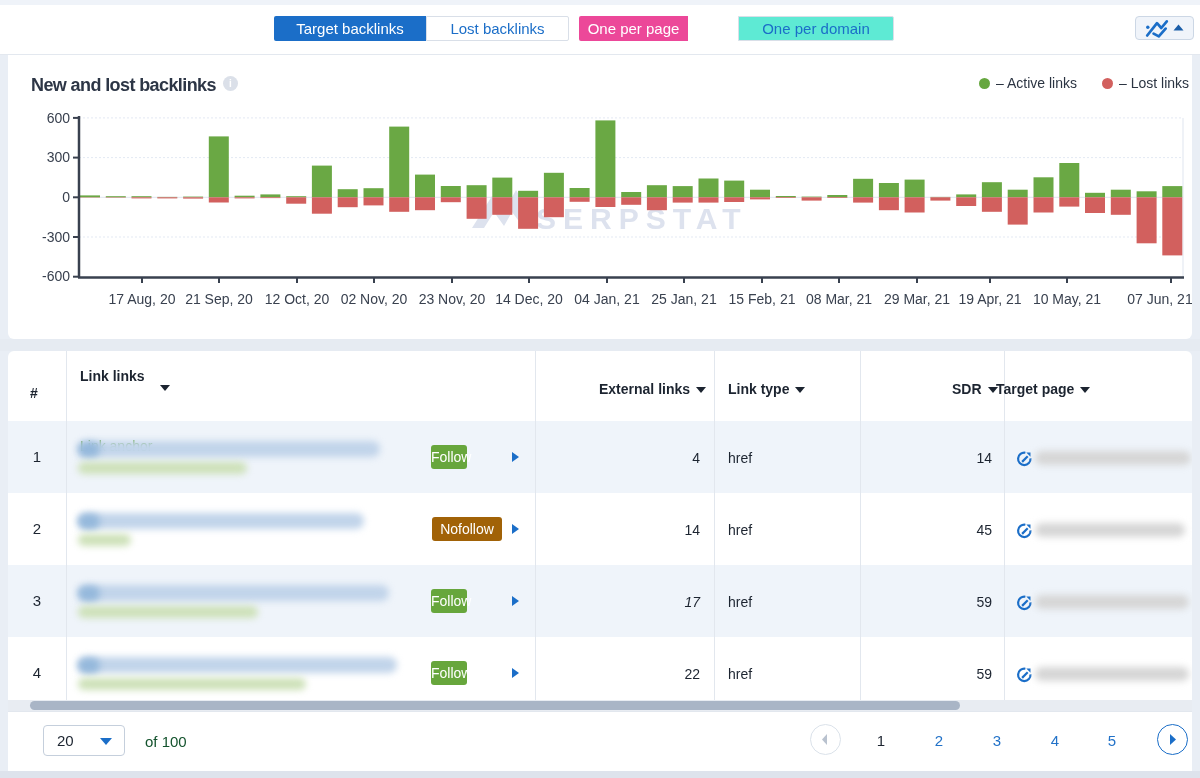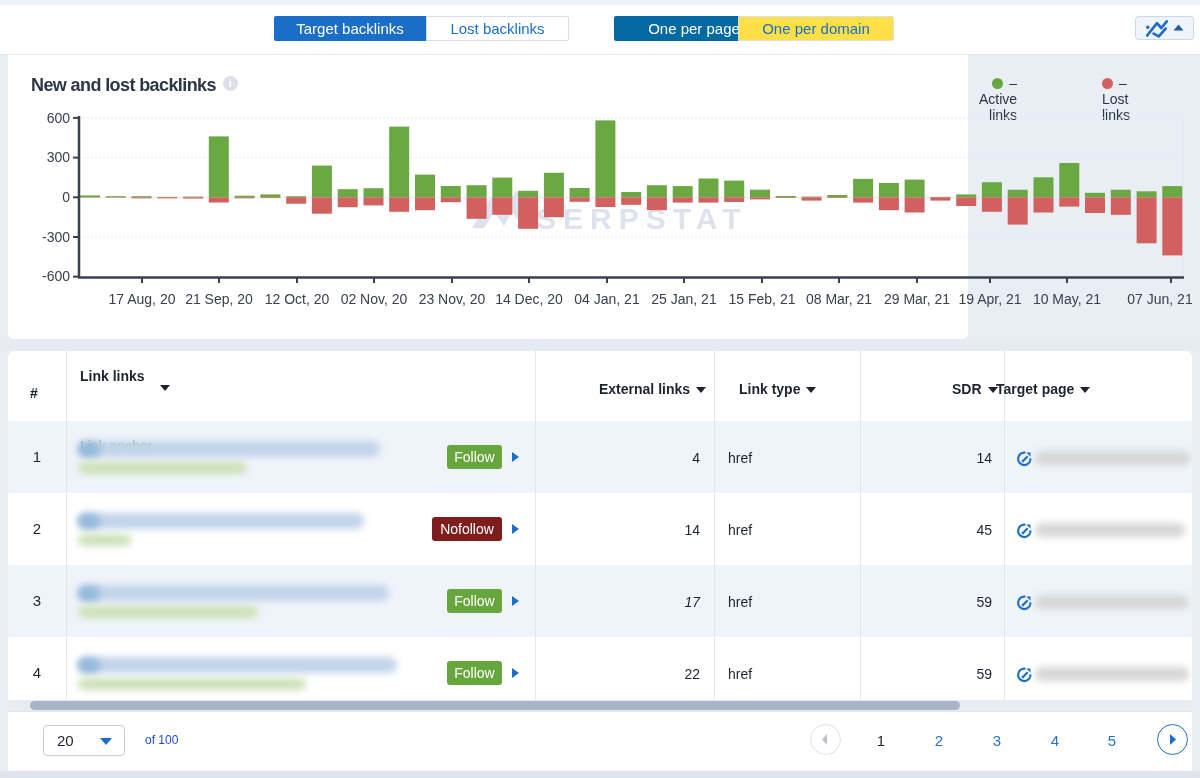--- a/index.html
+++ b/index.html
@@ -9,53 +9,53 @@
 #gapstrip { left:0; top:339px; width:1200px; height:12px; background:#e6ebf2; }
 #botstrip { left:0; top:771px; width:1200px; height:7px; background:#dee3ec; }
 .abs { position:absolute; }
 
 
 #topbar { left:0; top:5px; width:1200px; height:50px; background:#fff; border-bottom:1px solid #e3e8ef; }
 .seg { position:absolute; top:16px; height:25px; }
 .seg.btn { height:25px; line-height:25px; font-size:15px; text-align:center; }
 #tab-active { left:274px; width:152px; background:#1b6ec8; color:#fff; border-radius:2px 0 0 2px; }
 #tab-lost { left:426px; width:143px; background:#fff; color:#1b6ec8; border:1px solid #d9dfe8; border-radius:0 2px 2px 0; }
-#seg-page { left:614px; width:160px; background:#0369a1; color:#fff; border-radius:2px 0 0 2px; }
-#seg-domain { left:738px; width:156px; background:#fde047; color:#1b6ec8; border:1px solid #d9dfe8; border-radius:0 2px 2px 0; }
+#seg-page { left:579px; width:109px; background:#ec4899; color:#fff; border-radius:2px 0 0 2px; }
+#seg-domain { left:738px; width:156px; background:#5eead4; color:#1b6ec8; border:1px solid #d9dfe8; border-radius:0 2px 2px 0; }
 #charttoggle { left:1135px; top:16px; width:59px; height:24px; background:#f0f4fa; border:1px solid #ccd7e5; border-radius:4px; display:flex; align-items:center; justify-content:center; }
 
 
-#chartcard { left:8px; top:55px; width:960px; height:284px; background:#fff; border-radius:0 0 6px 6px; }
+#chartcard { left:8px; top:55px; width:1184px; height:284px; background:#fff; border-radius:0 0 6px 6px; }
 #charttitle { left:23px; top:20px; font-size:18px; font-weight:bold; color:#2d3646; letter-spacing:-0.6px; }
 #info { left:215px; top:21px; width:15px; height:15px; border-radius:50%; background:#dbe0e9; color:#fff; font-size:10px; font-weight:bold; text-align:center; line-height:15px; }
 .legend { top:20px; font-size:14px; color:#2b3442; }
 .dot { display:inline-block; width:11px; height:11px; border-radius:50%; margin-right:6px; vertical-align:-1px; }
 
 
 #tablecard { left:8px; top:351px; width:1184px; height:359px; background:#fff; border-radius:6px 6px 0 0; overflow:hidden; }
 .colline { position:absolute; top:0; bottom:0; width:1px; background:#e2e7ee; }
 .hcell { position:absolute; font-size:14px; font-weight:bold; color:#1c2430; }
 .caret { display:inline-block; width:0; height:0; border-left:5px solid transparent; border-right:5px solid transparent; border-top:6px solid #1c2430; margin-left:6px; vertical-align:1px; }
 .row { position:absolute; left:0; width:1184px; height:72px; }
 .row.alt { background:#eff4fa; }
 .rnum { position:absolute; left:0; width:58px; text-align:center; top:27px; font-size:15px; color:#1c2430; }
 .pill { position:absolute; border-radius:8px; filter:blur(3.5px); }
 .badge { position:absolute; height:24px; border-radius:3px; color:#fff; font-size:14px; line-height:24px; text-align:center; }
-.badge.follow { background:#67a63c; width:55px; left:439px; }
-.badge.nofollow { background:#7f1d1d; width:70px; left:424px; }
+.badge.follow { background:#67a63c; width:36px; left:423px; }
+.badge.nofollow { background:#a16207; width:70px; left:424px; }
 .play { position:absolute; left:504px; width:0; height:0; border-top:5px solid transparent; border-bottom:5px solid transparent; border-left:7px solid #1b6ec8; }
 .num { position:absolute; font-size:14px; color:#1c2430; }
 
 
 #scrolltrack { left:8px; top:700px; width:1184px; height:11px; background:#e8ecf2; }
 #scrollthumb { left:30px; top:701px; width:930px; height:9px; background:#a9b5c6; border-radius:5px; }
 #pagebar { left:8px; top:711px; width:1184px; height:60px; background:#fff; border-top:1px solid #e2e7ee; }
 #pagesel { left:35px; top:13px; width:82px; height:31px; border:1px solid #c5cfdc; border-radius:4px; background:#fff; font-size:15px; color:#1c2430; line-height:29px; padding-left:13px; }
 .selcaret { position:absolute; right:12px; top:12px; width:0; height:0; border-left:6px solid transparent; border-right:6px solid transparent; border-top:7px solid #1b6ec8; }
-#of100 { left:137px; top:21px; font-size:12px; color:#1d4ed8; }
+#of100 { left:137px; top:21px; font-size:15px; color:#14532d; }
 .pnum { position:absolute; top:20px; font-size:15px; color:#2272c8; width:20px; text-align:center; }
 .pcirc { position:absolute; top:12px; width:31px; height:31px; border-radius:50%; }
 </style>
 </head>
 <body>
 
 <div class="abs" id="topstrip"></div>
 <div class="abs" id="gapstrip"></div>
 <div class="abs" id="botstrip"></div>
 <div class="abs" id="topbar"></div>
@@ -241,21 +241,21 @@
   <div class="colline" style="left:58px;"></div>
   <div class="colline" style="left:527px;"></div>
   <div class="colline" style="left:706px;"></div>
   <div class="colline" style="left:852px;"></div>
   <div class="colline" style="left:996px;"></div>
   <div class="hcell" style="left:22px; top:34px;">#</div>
   <div class="hcell" style="left:72px; top:17px;">Link links</div>
   <span class="caret" style="position:absolute; left:152px; top:34px; margin:0;"></span>
   <div class="hcell" style="left:72px; top:43px; color:#67a63c; font-weight:normal; font-size:14px;margin-top:44px;">Link anchor</div>
   <div class="hcell" style="left:591px; top:30px;">External links<span class="caret"></span></div>
-  <div class="hcell" style="left:720px; top:30px;margin-left:11px;">Link type<span class="caret"></span></div>
+  <div class="hcell" style="left:720px; top:30px;">Link type<span class="caret"></span></div>
   <div class="hcell" style="left:944px; top:30px;">SDR<span class="caret"></span></div>
   <div class="hcell" style="left:988px; top:30px;">Target page<span class="caret"></span></div>
 
   <div class="rnum" style="top:97px;">1</div>
   <div class="pill" style="left:70px; top:90px; width:302px; height:16px; background:#c1d4ea;"></div>
   <div class="pill" style="left:70px; top:91px; width:22px; height:15px; background:#94b8db;"></div>
   <div class="pill" style="left:70px; top:111px; width:169px; height:12px; background:#cde1b8;"></div>
   <div class="badge follow" style="top:94px;">Follow</div>
   <div class="play" style="top:101px;"></div>
   <div class="num" style="top:99px; left:566px; width:126px; text-align:right;">4</div>

